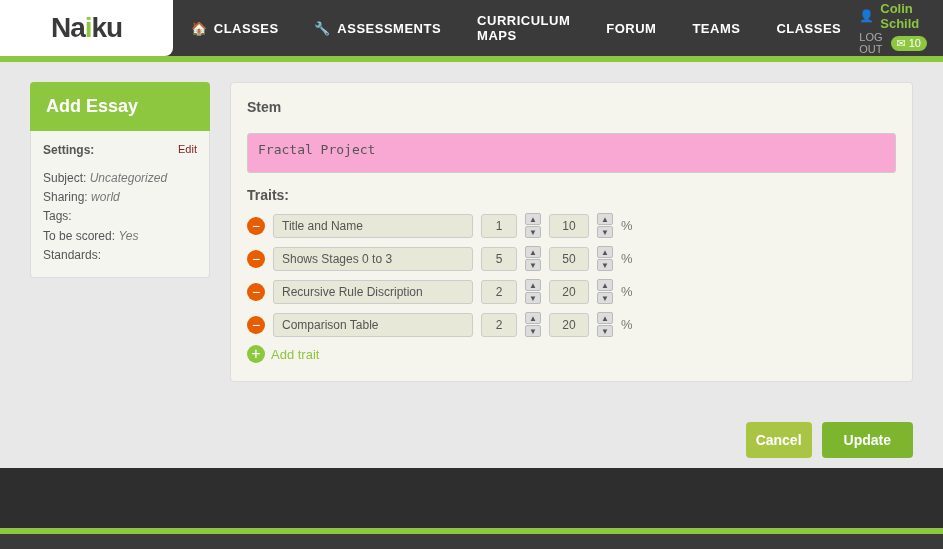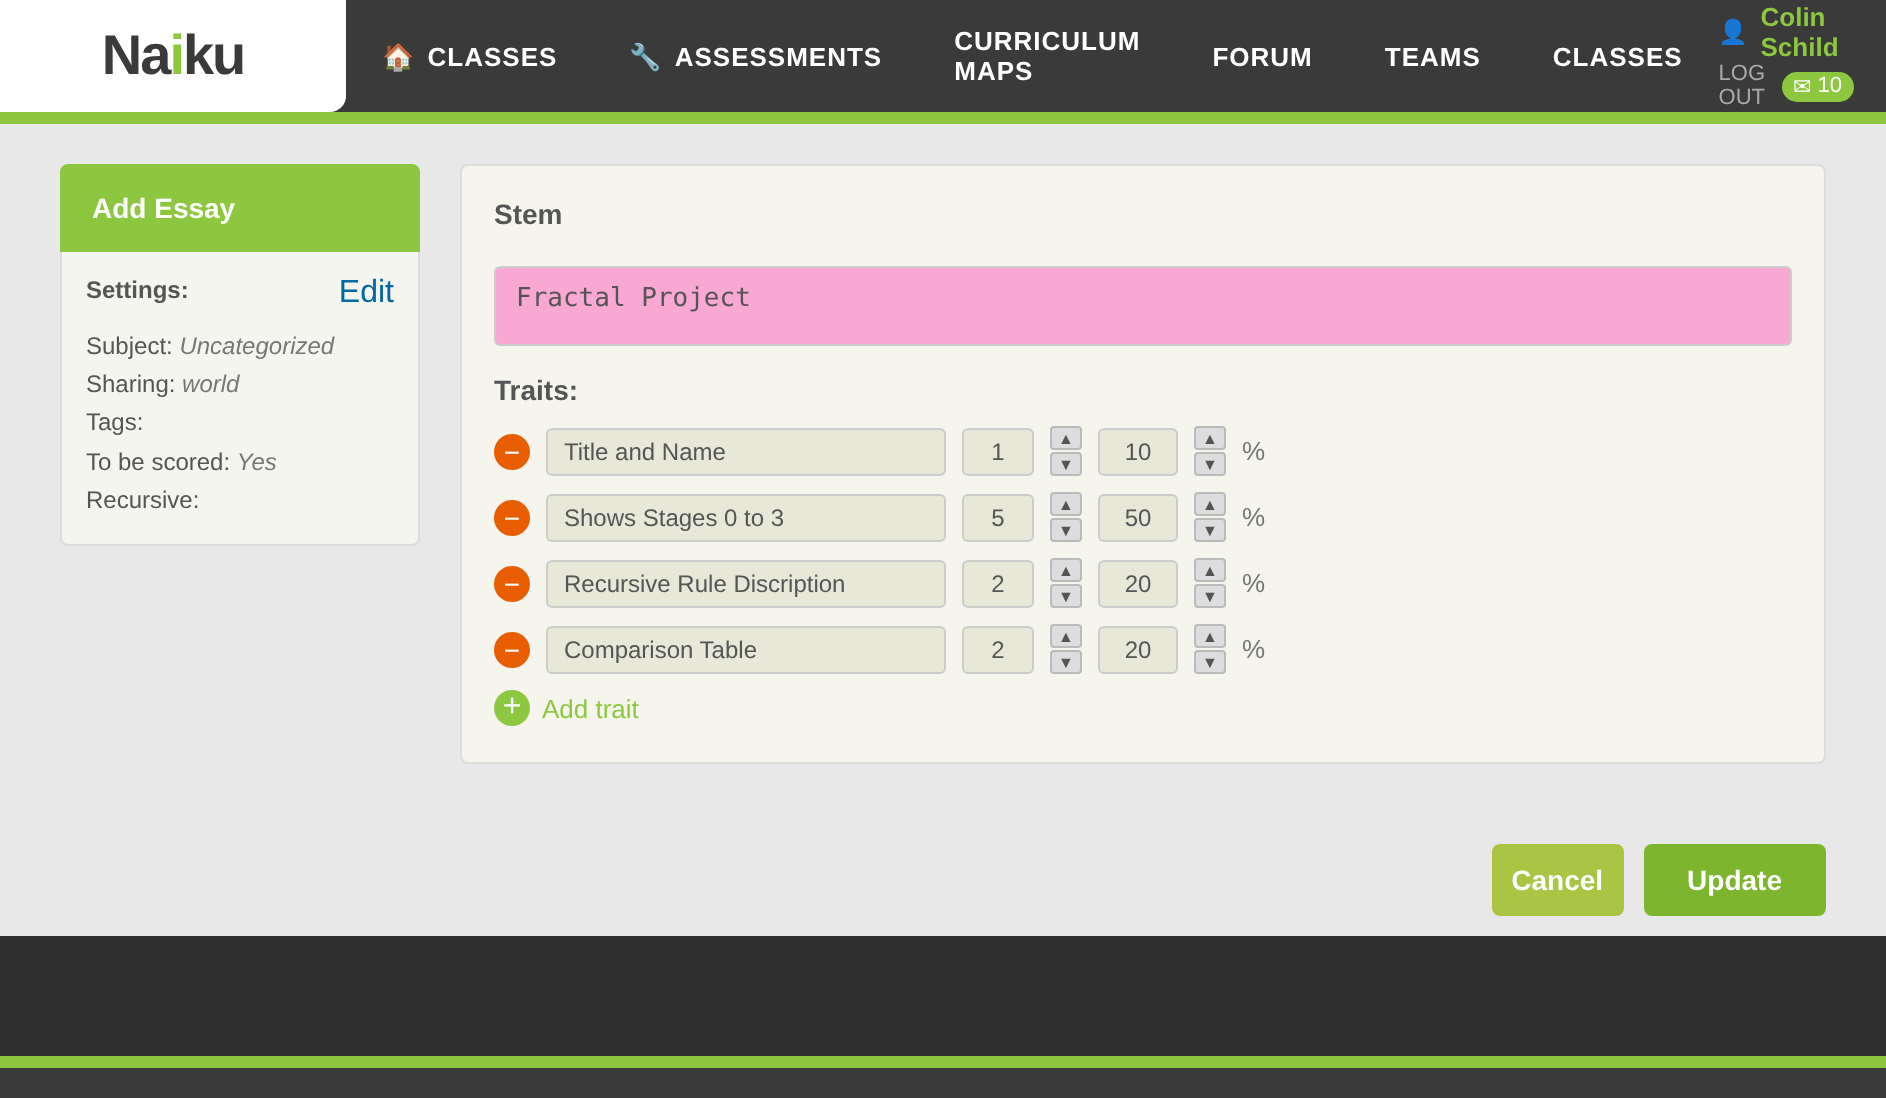--- a/index.html
+++ b/index.html
@@ -84,34 +84,34 @@
     }
 
     
     .sidebar {
       width: 180px;
       flex-shrink: 0;
     }
     .sidebar-title {
       background: #8dc63f;
       color: #fff;
-      font-size: 14px;
+      font-size: 18px;
       font-weight: bold;
       padding: 14px 16px;
       border-radius: 4px 4px 0 0;
     }
     .sidebar-body {
       background: #f5f5f0;
       border: 1px solid #ddd;
       border-top: none;
       padding: 12px;
       border-radius: 0 0 4px 4px;
     }
     .sidebar-label { font-weight: bold; color: #555; font-size: 12px; margin-bottom: 4px; }
-    .sidebar-edit { color: #0369a1; font-size: 16px; text-decoration: none; cursor: pointer; }
+    .sidebar-edit { color: #7f1d1d; font-size: 11px; text-decoration: none; cursor: pointer; }
     .sidebar-row { display: flex; justify-content: space-between; align-items: flex-start; margin-bottom: 8px; }
     .sidebar-info { font-size: 12px; color: #555; line-height: 1.6; }
     .sidebar-info em { font-style: italic; color: #777; }
 
     
     .panel {
       flex: 1;
       background: #f5f5ed;
       border: 1px solid #ddd;
       border-radius: 4px;
@@ -345,21 +345,21 @@
     <div class="sidebar-body">
       <div class="sidebar-row">
         <span class="sidebar-label">Settings:</span>
         <a class="sidebar-edit">Edit</a>
       </div>
       <div class="sidebar-info">
         <div><span>Subject:</span> <em>Uncategorized</em></div>
         <div><span>Sharing:</span> <em>world</em></div>
         <div><span>Tags:</span></div>
         <div><span>To be scored:</span> <em>Yes</em></div>
-        <div><span>Recursive:</span></div>
+        <div><span>Standards:</span></div>
       </div>
     </div>
   </div>
 
   <div class="panel">
     <div style="display:flex; justify-content:space-between; align-items:flex-end; margin-bottom:10px;gap:17px;">
       <span class="stem-label">Stem</span>
     </div>
     <div class="stem-input">Fractal Project</div>
 

